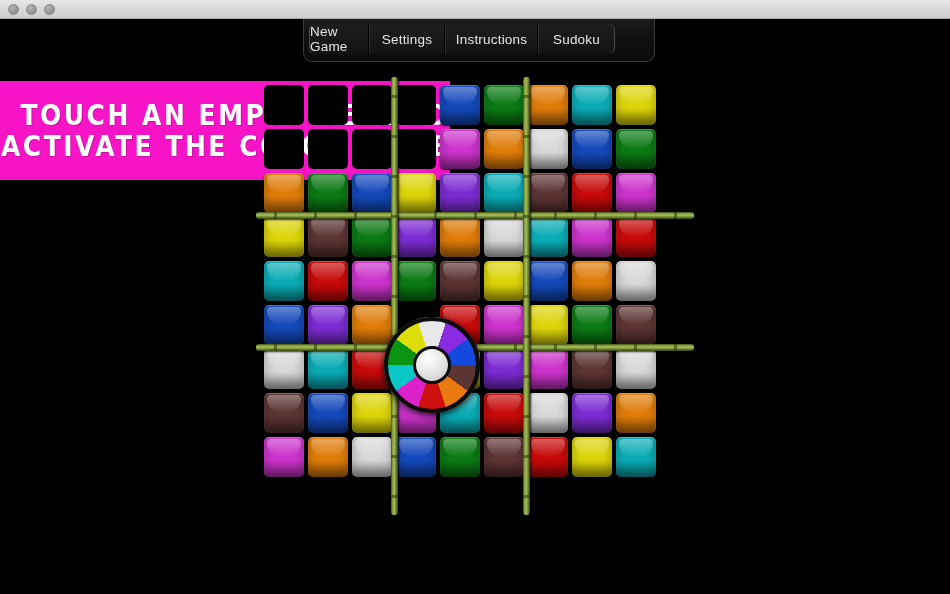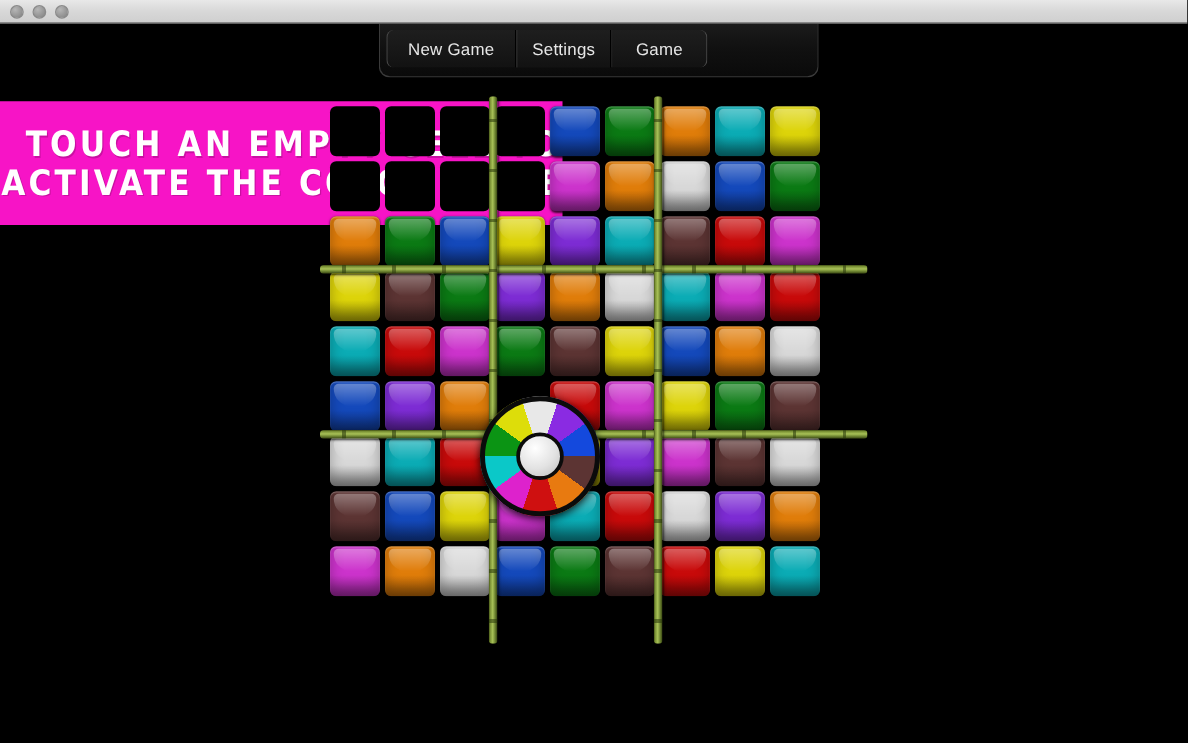--- a/index.html
+++ b/index.html
@@ -140,28 +140,31 @@
   <div id="lights">
     <div class="light"></div>
     <div class="light"></div>
     <div class="light"></div>
   </div>
 </div>
 
 <div id="stage">
 
   <div id="menubar">
-      <div class="menu-btn" style="width: 104px;">
+      <div class="menu-btn" style="width: 60px;">
         <span>New Game</span>
       </div>
       <div class="menu-btn" style="width: 76px; justify-content: center;">
         <span>Settings</span>
       </div>
+      <div class="menu-btn" style="width: 93px;">
+        <span>Instructions</span>
+      </div>
       <div class="menu-btn" style="width: 77px;">
-        <span>Game</span>
+        <span>Sudoku</span>
       </div>
     </div>
 
   <div id="banner">
     <div class="banner-line">TOUCH AN EMPTY CELL TO</div>
     <div class="banner-line">ACTIVATE THE COLOR WHEEL</div>
   </div>
 
   <div id="board">
       <div class="cell" style="left: 0px; top: 0px; background: rgb(0, 0, 0);"></div>

